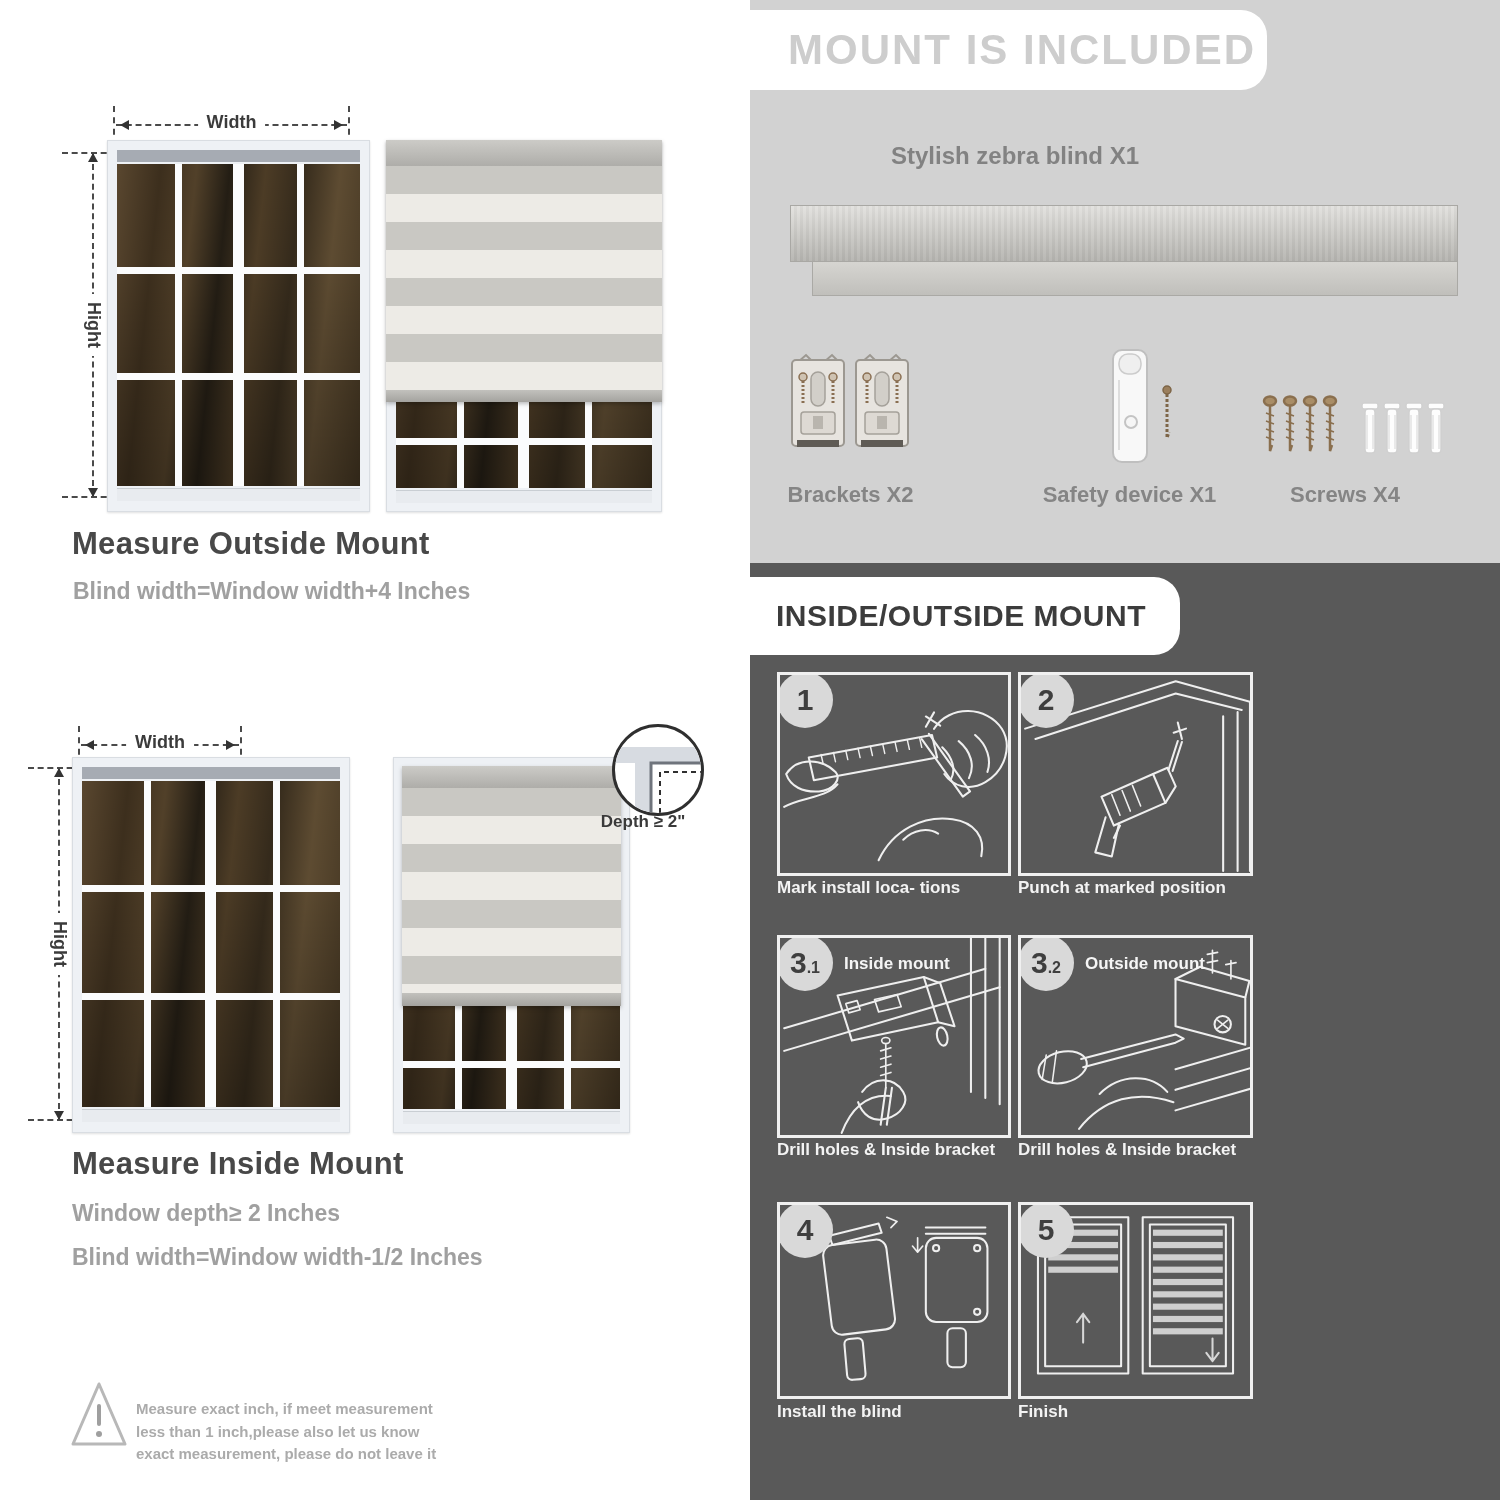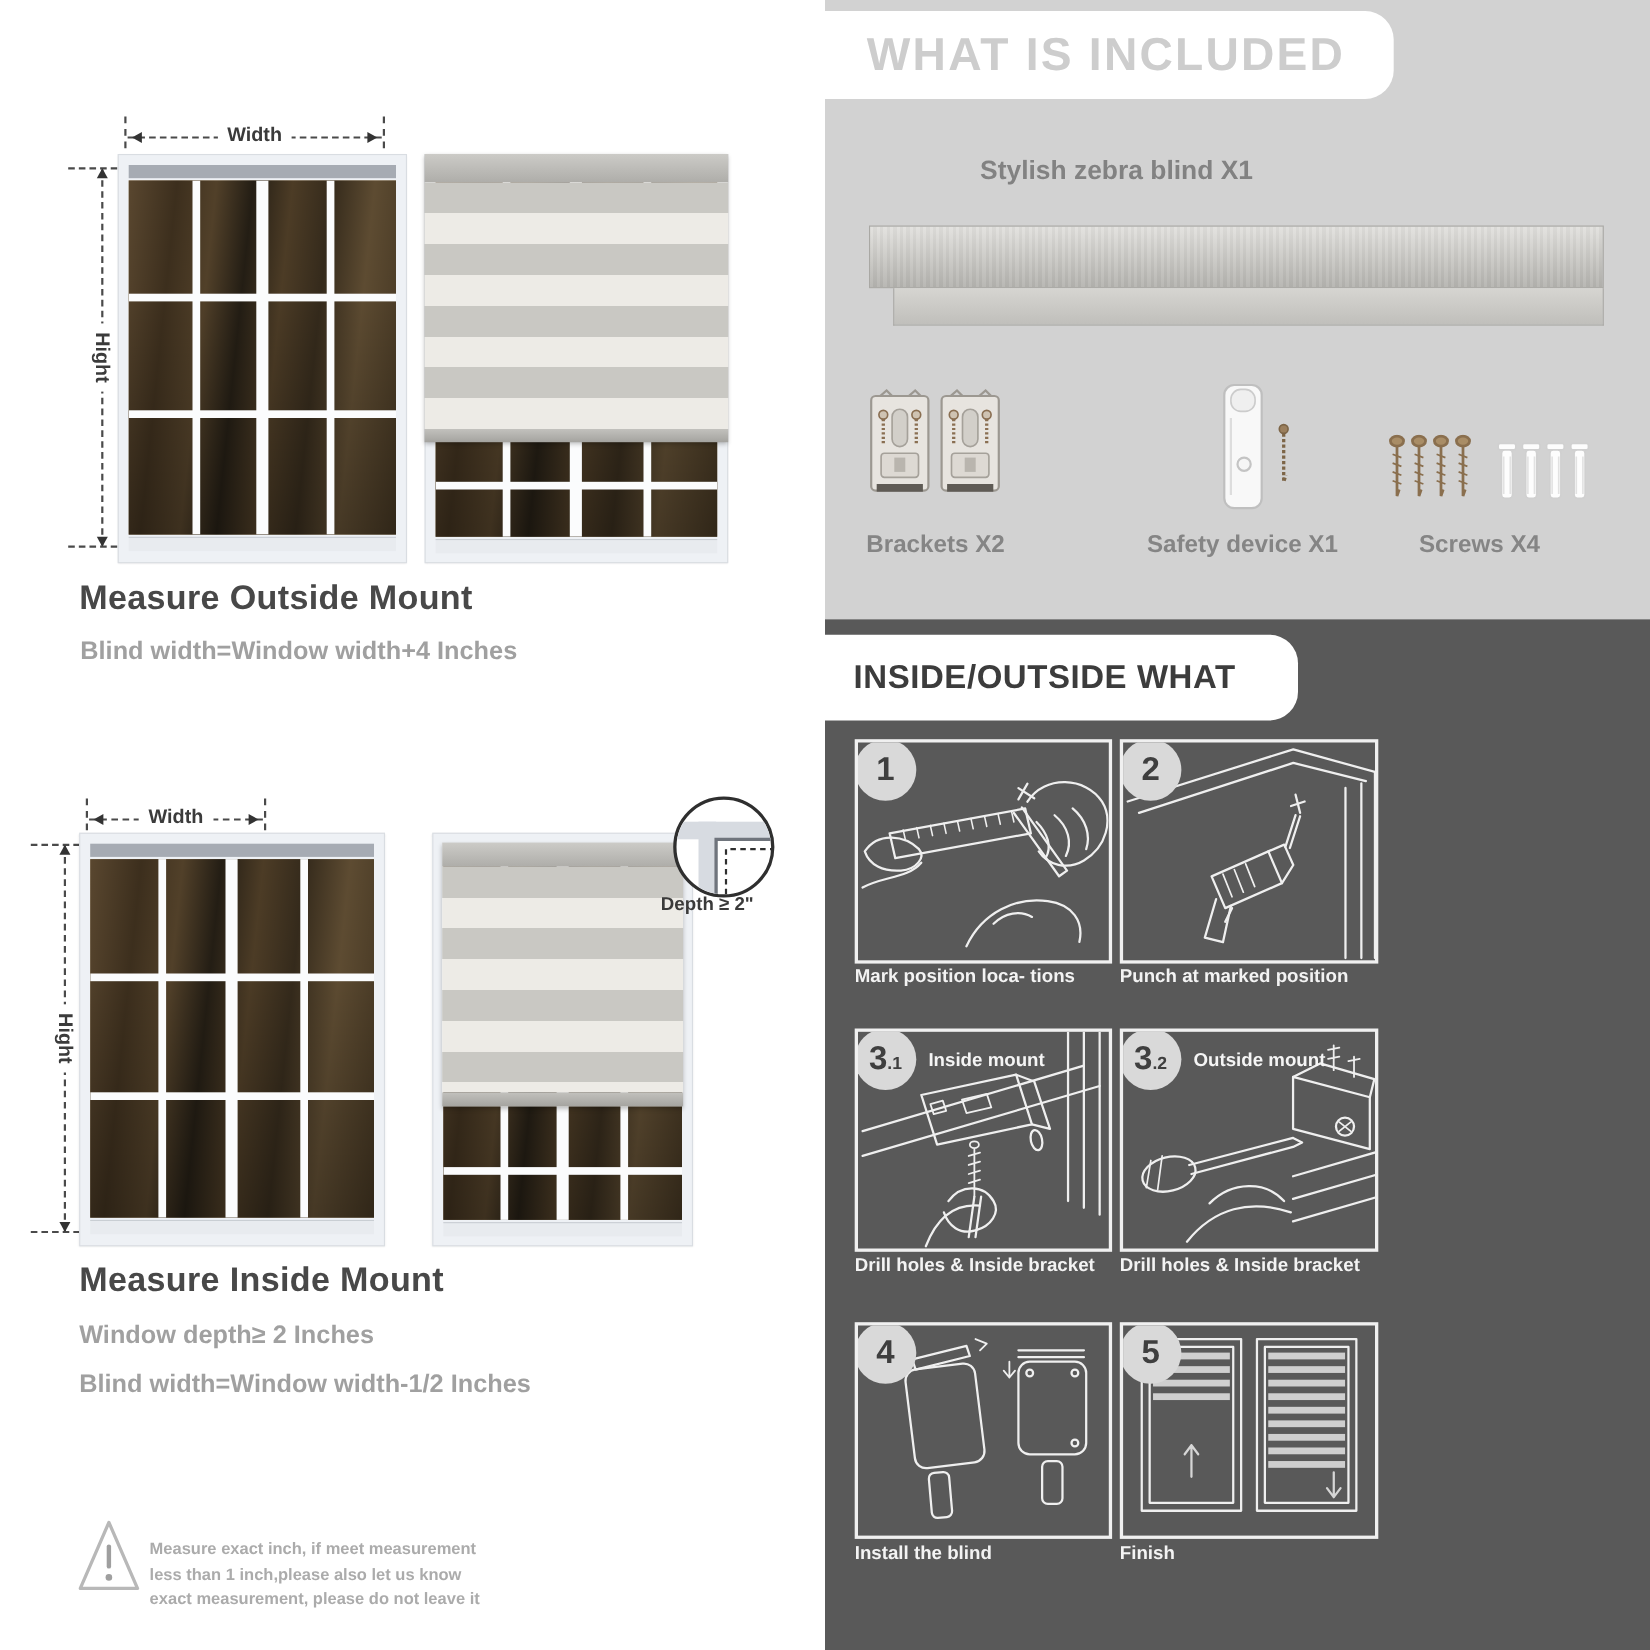--- a/index.html
+++ b/index.html
@@ -192,21 +192,21 @@
   <div class="abs formula" style="left:72px;top:1244px;width:520px;">Blind width=Window width-1/2 Inches</div>
 
   <svg class="abs" style="left:70px;top:1376px;" width="58" height="74" viewBox="0 0 58 74">
     <path d="M29,8 L55,68 L3,68 Z" stroke="#b8b8b8" stroke-width="3" fill="none" stroke-linejoin="round"></path>
     <line x1="29" y1="30" x2="29" y2="48" stroke="#9f9f9f" stroke-width="4" stroke-linecap="round"></line>
     <circle cx="29" cy="58" r="3" fill="#9f9f9f"></circle>
   </svg>
   <div class="abs warn-text" style="left:136px;top:1378px;width:322px;margin-top:20px;">Measure exact inch, if meet measurement less than 1 inch,please also let us know exact measurement, please do not leave it</div>
 
   <div class="abs right-light">
-    <div class="abs badge-white">WHAT IS INCLUDED</div>
+    <div class="abs badge-white">MOUNT IS INCLUDED</div>
     <div class="abs stylish" style="left:115px;top:142px;width:300px;">Stylish zebra blind X1</div>
 
     <div class="abs rail1" style="left:40px;top:205px;width:668px;height:57px;"></div>
     <div class="abs rail2" style="left:62px;top:262px;width:646px;height:34px;"></div>
 
     <svg class="abs" style="left:40px;top:350px;" width="120" height="118" viewBox="0 0 120 118">
       <g id="br">
         <path d="M8,12 l8,-7 l6,6 M34,12 l8,-7 l6,6" stroke="#9c9891" stroke-width="2" fill="none"></path>
         <rect x="2" y="10" width="52" height="86" rx="4" fill="#e7e4df" stroke="#9c9891" stroke-width="2"></rect>
         <rect x="21" y="22" width="14" height="34" rx="7" fill="#d2cfc9" stroke="#a5a19a" stroke-width="1.5"></rect>
@@ -251,21 +251,21 @@
           <use href="#an" x="66"></use>
       </g>
     </svg>
 
     <div class="abs item-lab" style="left:18px;top:482px;width:165px;">Brackets X2</div>
     <div class="abs item-lab" style="left:272px;top:482px;width:215px;">Safety device X1</div>
     <div class="abs item-lab" style="left:520px;top:482px;width:150px;">Screws X4</div>
   </div>
 
   <div class="abs right-dark">
-    <div class="abs badge-white2">INSIDE/OUTSIDE WHAT</div>
+    <div class="abs badge-white2">INSIDE/OUTSIDE MOUNT</div>
 
     <div class="panel" style="left:27px;top:109px;height:198px;">
       <svg class="art lart" viewBox="0 0 222 192">
         <path d="M28,80 L148,58 L153,80 L33,102 Z"></path>
         <path d="M40,77 l2,9 M52,75 l2,9 M64,73 l2,9 M76,71 l2,9 M88,69 l2,9 M100,67 l2,9 M112,65 l2,9 M124,63 l2,9 M136,61 l2,9" stroke-width="1.4"></path>
         <path d="M142,40 l14,9 M150,36 l-8,14"></path>
         <path d="M6,96 C18,78 42,82 54,94 C60,101 52,112 38,113 C22,114 10,108 6,96 Z"></path>
         <path d="M4,128 C22,118 44,120 56,106"></path>
         <path d="M150,52 C165,28 202,30 216,52 C226,68 220,92 200,104 C185,113 168,108 160,96"></path>
         <path d="M138,62 L178,118 M145,57 L185,113 M178,118 L185,113"></path>
@@ -286,21 +286,21 @@
         <path d="M128,96 L142,90 L150,108 L140,124"></path>
         <path d="M143,92 L152,64 M147,93 L156,65"></path>
         <path d="M148,56 l12,-4 M152,46 l4,16"></path>
         <path d="M95,144 L88,176 L72,172 L82,138"></path>
         <path d="M96,146 l-6,12"></path>
       </svg>
       <div class="numbadge"><span class="n">2</span><span class="ns"></span></div>
 
     </div>
 
-    <div class="pcap" style="left:27px;top:315px;">Mark position loca- tions</div>
+    <div class="pcap" style="left:27px;top:315px;">Mark install loca- tions</div>
     <div class="pcap" style="left:268px;top:315px;">Punch at  marked position</div>
 
     <div class="panel" style="left:27px;top:372px;height:197px;">
       <svg class="art lart" viewBox="0 0 222 192">
         <path d="M4,88 L200,30 M4,110 L214,48"></path>
         <path d="M186,0 L186,150 M200,0 L200,156 M214,0 L214,162"></path>
         <path d="M56,56 L140,38 L154,82 L70,100 Z"></path>
         <path d="M92,60 l22,-5 l4,12 l-22,5 Z M64,64 l11,-3 l3,9 l-11,3 Z" stroke-width="1.6"></path>
         <path d="M140,38 L156,44 L170,86 L154,82"></path>
         <ellipse cx="158" cy="96" rx="5" ry="9" transform="rotate(-12 158 96)"></ellipse>

